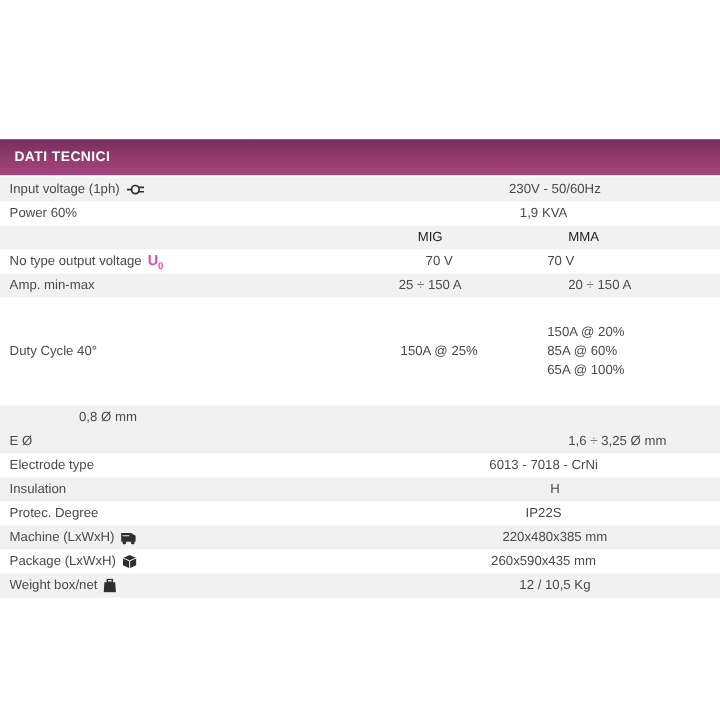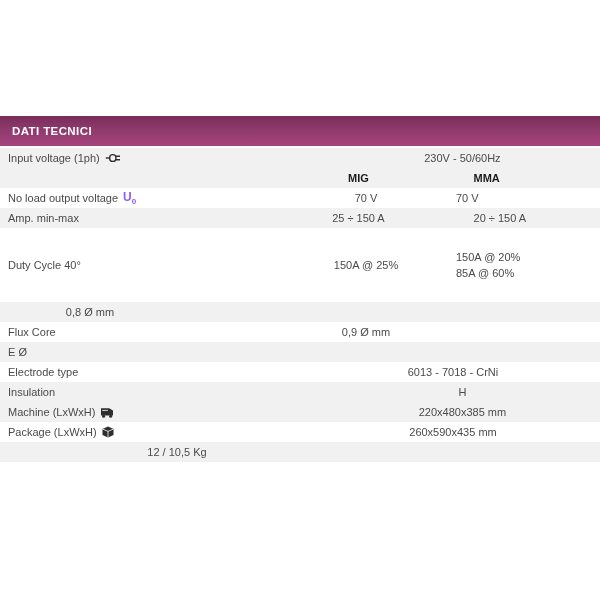--- a/index.html
+++ b/index.html
@@ -29,25 +29,25 @@
   .cell-label {
     width:46%; padding-left:8px;
     display:flex; align-items:center; gap:5px;
     white-space:nowrap;
   }
   .cell-mig { width:30%; text-align:center; }
   .cell-mma { width:24%; text-align:left; }
   .cell-span { width:54%; text-align:center; padding-left:30px; }
 
   .colheader .cell-mig, .colheader .cell-mma {
-    font-weight:bold; color:#1c1c1c; font-size:11px;
+    font-weight:normal; color:#1c1c1c; font-size:11px;
   }
   .duty .lines { line-height:16px; padding:21px 0; }
 
-  .u0 { font-weight:bold; color:#8b5cf6; font-size:12px; }
+  .u0 { font-weight:bold; color:#ec4899; font-size:12px; }
   .u0 sub { font-size:8px; }
 
   .ic { display:inline-flex; align-items:center; flex:none; }
   .ic svg { display:block; }
 </style>
 </head>
 <body>
 
 <div class="stage">
   <div class="spec-panel">
@@ -63,79 +63,84 @@
           <svg width="16" height="12" viewBox="0 0 16 12">
             <path d="M0.8 6 H5" stroke="#2e2e2e" stroke-width="1.4" fill="none"></path>
             <rect x="4.7" y="2.6" width="6.2" height="6.8" rx="3" fill="none" stroke="#2e2e2e" stroke-width="1.4"></rect>
             <path d="M10.8 4.2 H15 M10.8 7.8 H15" stroke="#2e2e2e" stroke-width="1.4" fill="none"></path>
           </svg>
         </span>
       </div>
       <div class="cell-span">230V - 50/60Hz</div>
     </div>
 
+    <div class="row">
+      <div class="cell-label">Power 60%</div>
+      <div class="cell-span">1,9 KVA</div>
+    </div>
 
     <div class="row alt colheader">
       <div class="cell-label"></div>
       <div class="cell-mig">MIG</div>
       <div class="cell-mma">MMA</div>
     </div>
 
     <div class="row">
       <div class="cell-label">
-        <span>No load output voltage</span>
+        <span>No type output voltage</span>
         <span class="u0"><span>U</span><sub>0</sub></span>
       </div>
       <div class="cell-mig">70 V</div>
       <div class="cell-mma">70 V</div>
     </div>
 
     <div class="row alt">
       <div class="cell-label">Amp. min-max</div>
       <div class="cell-mig">25 ÷ 150 A</div>
       <div class="cell-mma">20 ÷ 150 A</div>
     </div>
 
     <div class="row duty">
       <div class="cell-label">Duty Cycle 40°</div>
       <div class="cell-mig lines">
         <div>150A @ 25%</div>
       </div>
       <div class="cell-mma lines">
         <div>150A @ 20%</div>
         <div>85A @ 60%</div>
+        <div>65A @ 100%</div>
       </div>
     </div>
 
     <div class="row alt">
       <div class="cell-mig">0,8 Ø mm</div>
       <div class="cell-mma"></div>
     </div>
 
-    <div class="row">
-      <div class="cell-label">Flux Core</div>
-      <div class="cell-mig">0,9 Ø mm</div>
-      <div class="cell-mma"></div>
-    </div>
 
     <div class="row alt">
       <div class="cell-label">E  Ø</div>
       <div class="cell-mig"></div>
+      <div class="cell-mma">1,6 ÷ 3,25 Ø mm</div>
     </div>
 
     <div class="row">
       <div class="cell-label">Electrode type</div>
       <div class="cell-span">6013 - 7018 - CrNi</div>
     </div>
 
     <div class="row alt">
       <div class="cell-label">Insulation</div>
       <div class="cell-span">H</div>
     </div>
 
+    <div class="row">
+      <div class="cell-label">Protec. Degree</div>
+      <div class="cell-span">IP22S</div>
+    </div>
 
     <div class="row alt">
       <div class="cell-label">
         <span>Machine (LxWxH)</span>
         <span class="ic">
           <svg width="14" height="12" viewBox="0 0 14 12">
             <path d="M1 2.2 h8.2 l3.8 2.2 v5 h-12 z" fill="#2e2e2e"></path>
             <circle cx="3.6" cy="10.3" r="1.5" fill="#2e2e2e"></circle>
             <circle cx="10.6" cy="10.3" r="1.5" fill="#2e2e2e"></circle>
             <path d="M2.2 4.4 h5.6" stroke="#f1f1f2" stroke-width="0.9"></path>
@@ -153,17 +158,26 @@
             <path d="M6 0.5 L11.5 3 V9 L6 11.5 L0.5 9 V3 Z" fill="#2e2e2e"></path>
             <path d="M0.5 3 L6 5.4 L11.5 3" stroke="#ffffff" stroke-width="0.8" fill="none"></path>
             <path d="M6 5.4 V11.5" stroke="#ffffff" stroke-width="0.8"></path>
           </svg>
         </span>
       </div>
       <div class="cell-span">260x590x435 mm</div>
     </div>
 
     <div class="row alt">
+      <div class="cell-label">
+        <span>Weight box/net</span>
+        <span class="ic">
+          <svg width="11" height="12" viewBox="0 0 11 12">
+            <path d="M3.4 0.8 h4.2 v2.4 h-4.2 z" fill="none" stroke="#2e2e2e" stroke-width="1.2"></path>
+            <path d="M1 3.2 h9 l0.6 8.3 h-10.2 z" fill="#2e2e2e"></path>
+          </svg>
+        </span>
+      </div>
       <div class="cell-span">12 / 10,5 Kg</div>
     </div>
 
   </div>
 </div>
 
 </body></html>

